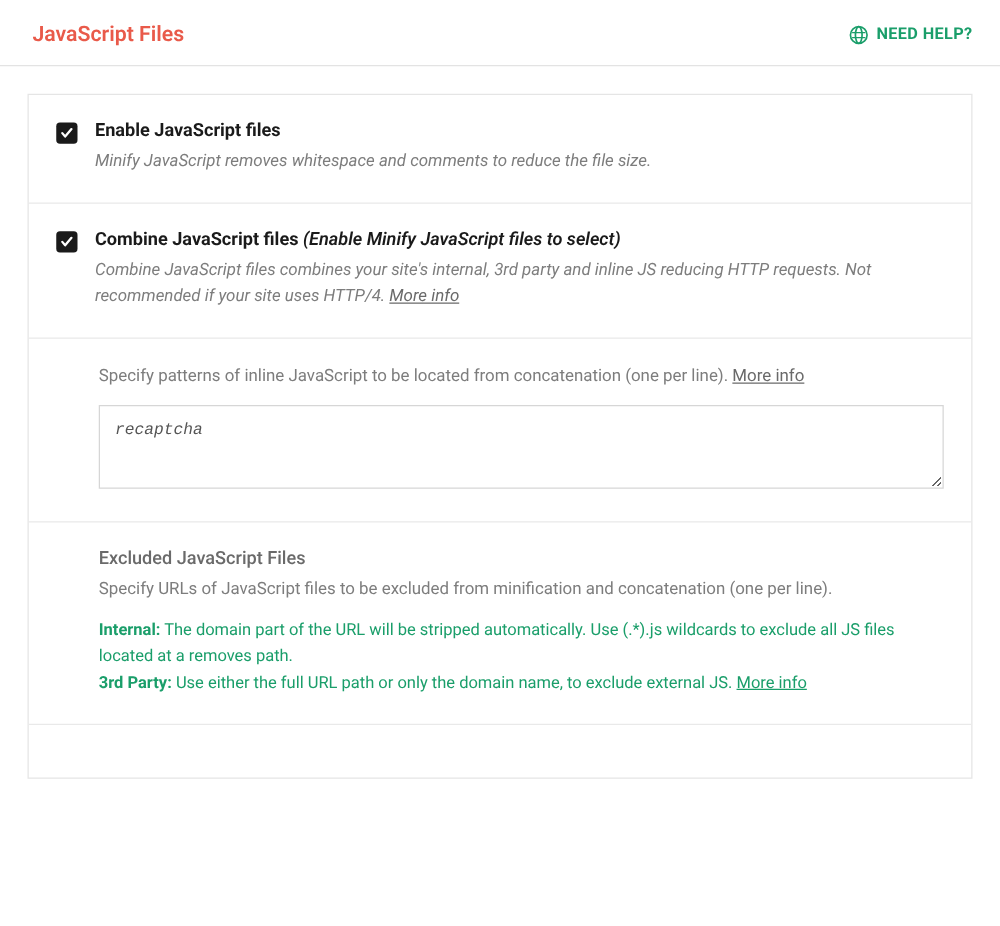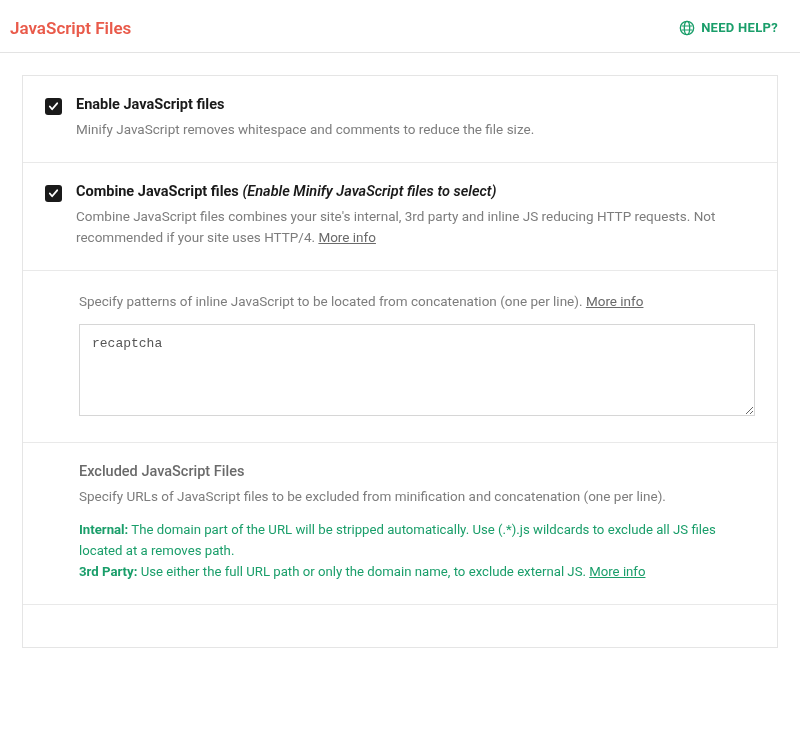--- a/index.html
+++ b/index.html
@@ -6,21 +6,21 @@
     body {
       font-family: -apple-system, BlinkMacSystemFont, "Segoe UI", Roboto, Helvetica, Arial, sans-serif;
       background: #ffffff;
       width: 800px;
       color: #333;
     }
     .header {
       display: flex;
       justify-content: space-between;
       align-items: center;
-      padding: 18px 22px 14px 10px;
+      padding: 18px 22px 14px 26px;
       border-bottom: 1px solid #e3e3e3;
     }
     .header-title {
       color: #e95a4a;
       font-size: 17px;
       font-weight: 600;
     }
     .help-link {
       display: flex;
       align-items: flex-start;
@@ -71,20 +71,21 @@
       margin-bottom: 6px;
     }
     .option-title .hint {
       font-weight: 600;
       font-style: italic;
     }
     .option-desc {
       font-size: 13.5px;
       color: #7d7d7d;
       line-height: 1.55;
+      font-style: italic;
     }
     .more-info {
       color: #6a6a6a;
       text-decoration: underline;
       cursor: pointer;
     }
     .sub-label {
       font-size: 14.5px;
       color: #6a6a6a;
       font-weight: 500;
@@ -99,21 +100,21 @@
     textarea {
       width: 100%;
       border: 1px solid #d6d6d6;
       padding: 10px 12px;
       font-family: "SFMono-Regular", Consolas, "Liberation Mono", Menlo, monospace;
       font-size: 13px;
       color: #555;
       resize: both;
       line-height: 1.4;
     }
-    .ta1 { height: 92px; }
+    .ta1 { height: 67px; font-style: italic; }
     .ta2 { height: 90px; }
     .notes {
       margin-top: 10px;
       font-size: 13.2px;
       color: #1a9e6a;
       line-height: 1.6;
     }
     .notes .label { font-weight: 700; }
     .notes .more-info { color: #1a9e6a; }
   </style>

